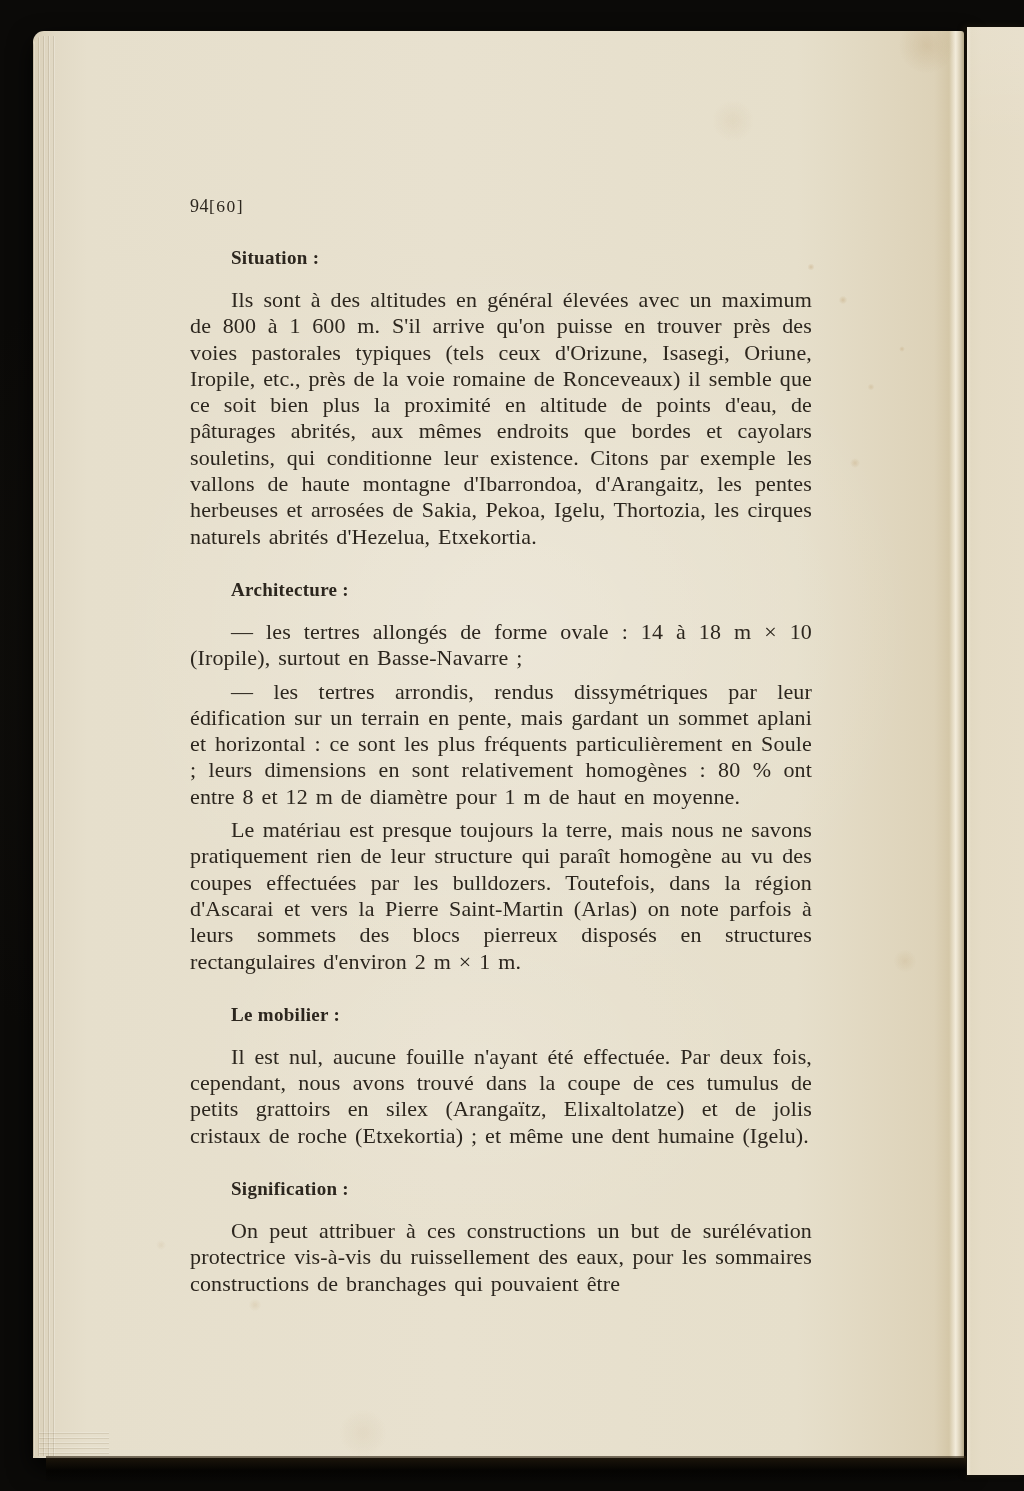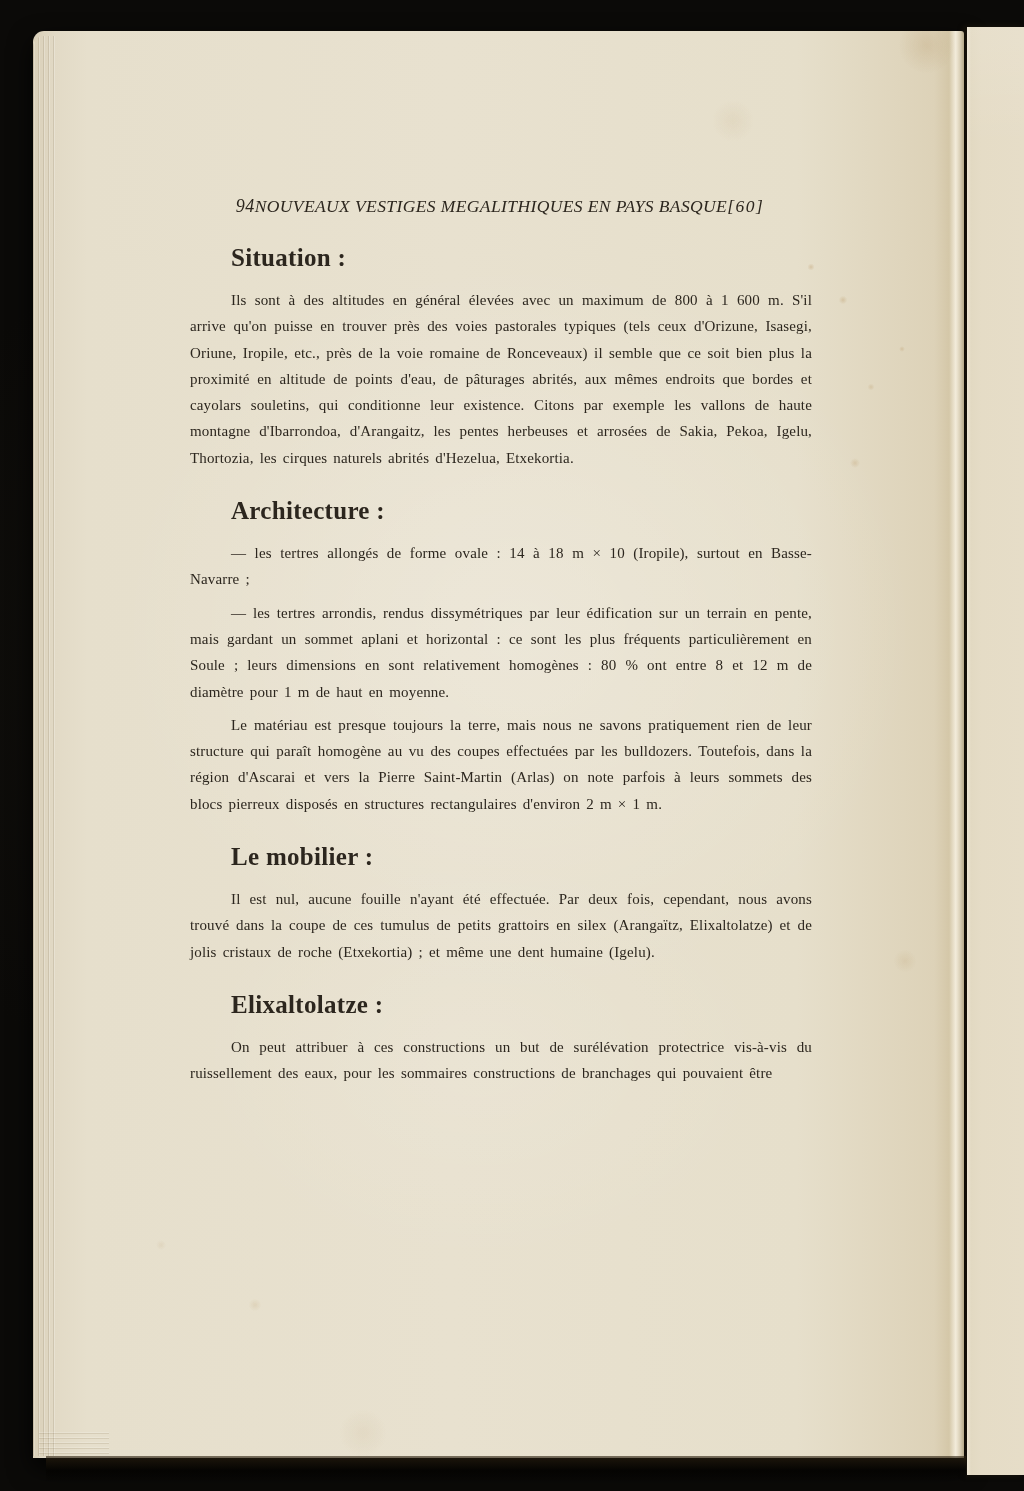--- a/index.html
+++ b/index.html
@@ -72,54 +72,52 @@
   .bottom-shadow {
     position:absolute; left:46px; top:1456px; width:920px; height:26px;
     background: linear-gradient(180deg, rgba(48,36,18,.6), rgba(5,4,2,.95) 55%, rgba(5,4,2,0) 100%);
   }
   
   .content {
     position:absolute; left:157px; top:0; width:622px;
     color:#2c261e;
   }
   .running-header {
-    display:flex; justify-content:center; align-items:baseline;
+    display:flex; justify-content:flex-start; align-items:baseline;
     margin:163px 2px 0 0;
     font-size:17.5px; line-height:24px; letter-spacing:.4px;
     white-space:nowrap;
-    font-style:italic;
   }
   .running-header .page-num { font-size:18px; letter-spacing:.5px; }
   .running-header .bracket  { letter-spacing:1.5px; }
   .section-heading {
-    font-size:25px; font-weight:bold; letter-spacing:.3px;
+    font-size:19px; font-weight:bold; letter-spacing:.3px;
     margin:27px 0 16px 41px; line-height:26px;
   }
   .content p {
     margin:0 0 7px 0;
-    font-size:15px; line-height:26.3px;
+    font-size:22px; line-height:26.3px;
     text-align:justify; text-indent:41px;
     word-spacing:2.2px; letter-spacing:.15px;
     hyphens:none;
   }
 </style>
 </head>
 <body>
 
 <div class="scene">
 
   <div class="page">
     <div class="page-edges-left"></div>
     <div class="page-edges-bottom"></div>
     <div class="stains"></div>
 
     <div class="content">
       <div class="running-header">
         <span class="page-num">94</span>
-        <span class="title">NOUVEAUX VESTIGES MEGALITHIQUES EN PAYS BASQUE</span>
         <span class="bracket">[60]</span>
       </div>
 
       <div id="sections-host">
   <section>
     <h2 class="section-heading">Situation :</h2>
     <div>
               <p>Ils sont à des altitudes en général élevées avec un maximum de 800 à 1 600 m. S'il arrive qu'on puisse en trouver près des voies pastorales typiques (tels ceux d'Orizune, Isasegi, Oriune, Iropile, etc., près de la voie romaine de Ronceveaux) il semble que ce soit bien plus la proximité en altitude de points d'eau, de pâturages abrités, aux mêmes endroits que bordes et cayolars souletins, qui conditionne leur existence. Citons par exemple les vallons de haute montagne d'Ibarrondoa, d'Arangaitz, les pentes herbeuses et arrosées de Sakia, Pekoa, Igelu, Thortozia, les cirques naturels abrités d'Hezelua, Etxekortia.</p>
             </div>
   </section>
@@ -134,21 +132,21 @@
   </section>
 
   <section>
     <h2 class="section-heading">Le mobilier :</h2>
     <div>
               <p>Il est nul, aucune fouille n'ayant été effectuée. Par deux fois, cependant, nous avons trouvé dans la coupe de ces tumulus de petits grattoirs en silex (Arangaïtz, Elixaltolatze) et de jolis cristaux de roche (Etxekortia) ; et même une dent humaine (Igelu).</p>
             </div>
   </section>
 
   <section>
-    <h2 class="section-heading">Elixaltolatze :</h2>
+    <h2 class="section-heading">Signification :</h2>
     <div>
               <p>On peut attribuer à ces constructions un but de surélévation protectrice vis-à-vis du ruissellement des eaux, pour les sommaires constructions de branchages qui pouvaient être</p>
             </div>
   </section>
 </div>
     </div>
   </div>
 
   <div class="next-page"></div>
   <div class="bottom-shadow"></div>

